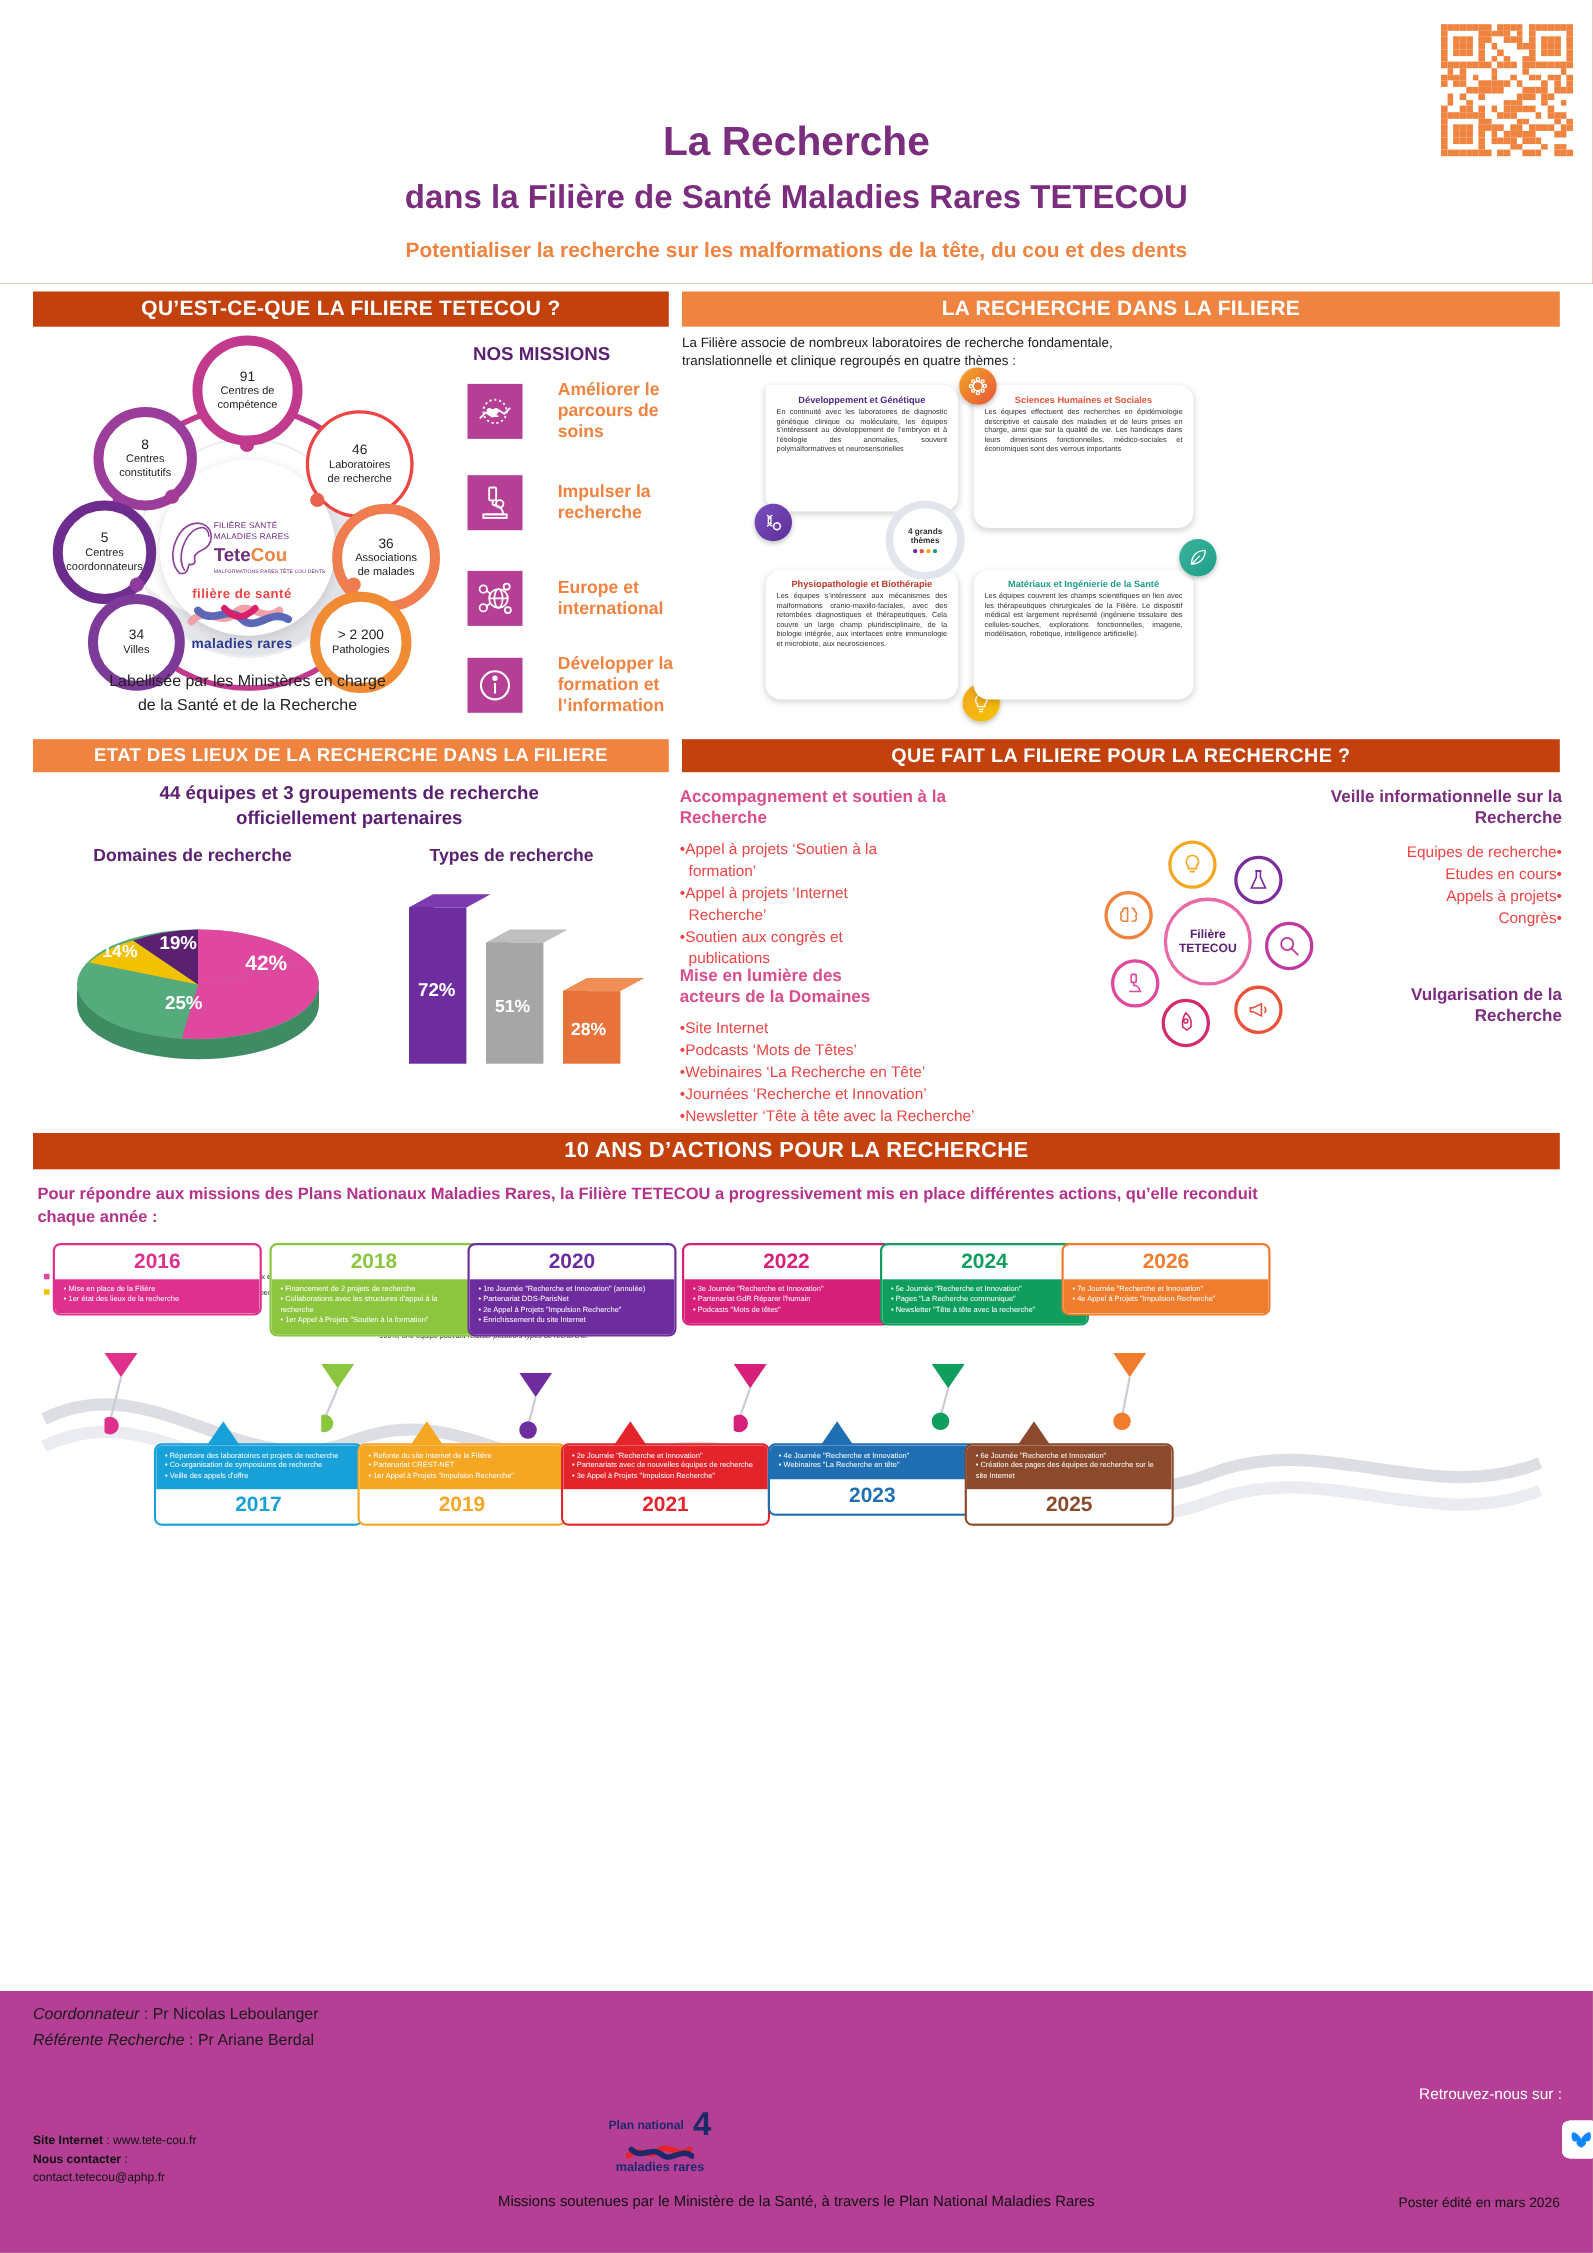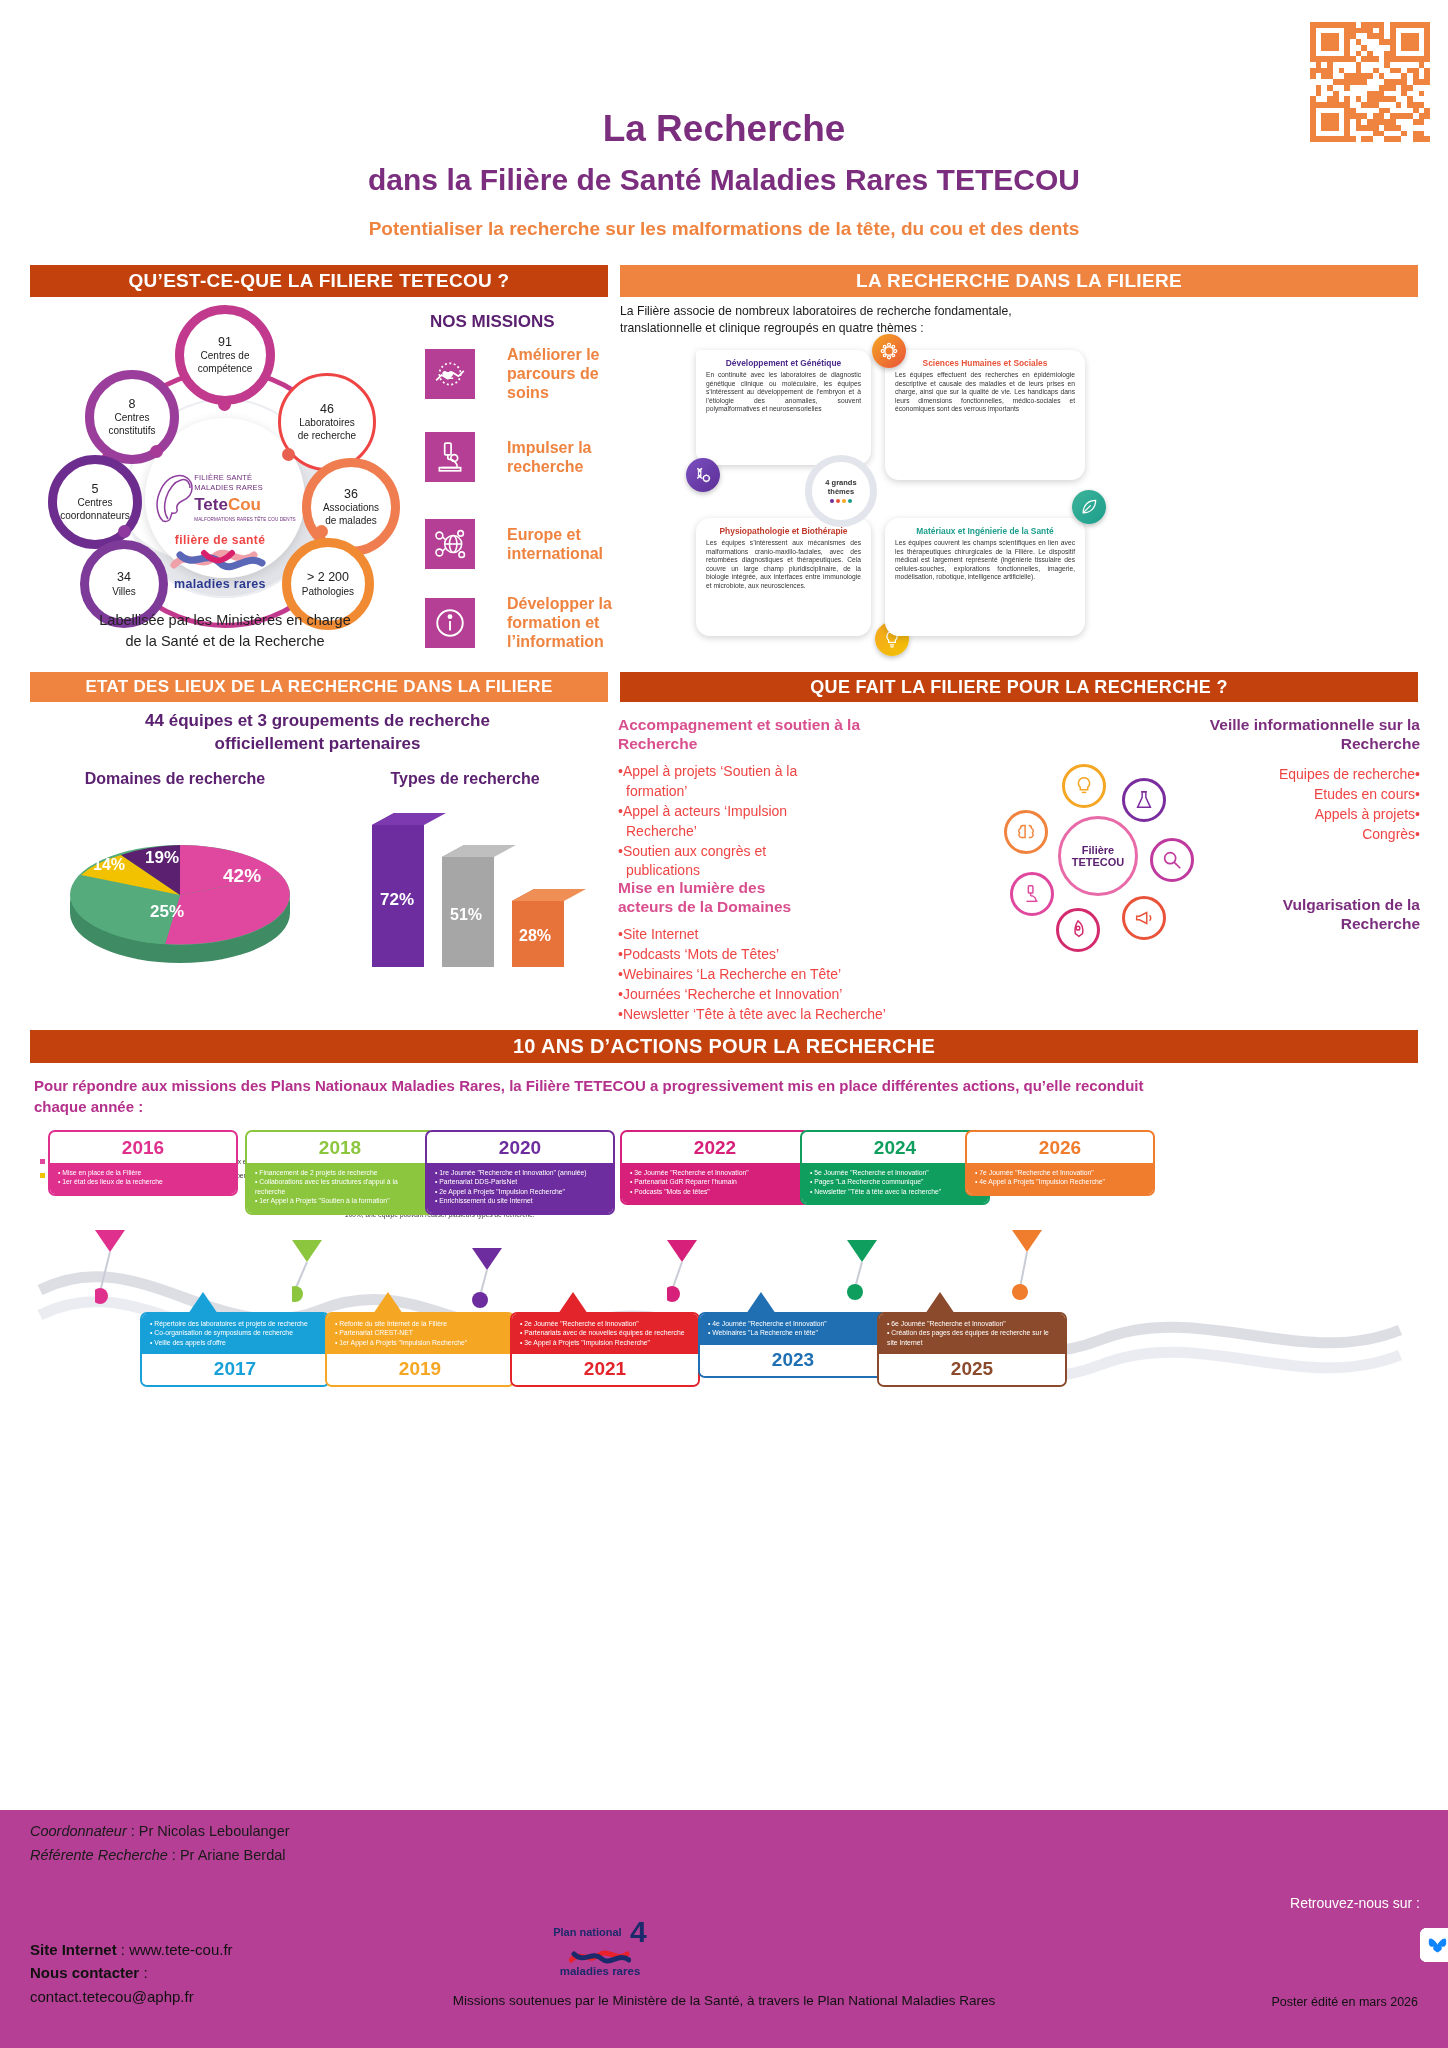--- a/index.html
+++ b/index.html
@@ -878,21 +878,21 @@
 
 <div class="sec-bar bar-magenta" style="left:620px;top:672px;width:798px;height:30px;font-size:18px;">QUE FAIT LA FILIERE POUR LA RECHERCHE ?</div>
 
 <div class="qf-h" style="left:618px;top:715px;width:260px;color:#d94f8e;">
   <div>Accompagnement et soutien à la</div>
   <div>Recherche</div>
 </div>
 <div class="qf-list" style="left:618px;top:762px;width:250px;">
   <div><span>•</span><span>Appel à projets ‘Soutien à la</span></div>
   <div style="padding-left:8px"><span>formation’</span></div>
-  <div><span>•</span><span>Appel à acteurs ‘Impulsion</span></div>
+  <div><span>•</span><span>Appel à projets ‘Internet</span></div>
   <div style="padding-left:8px"><span>Recherche’</span></div>
   <div><span>•</span><span>Soutien aux congrès et</span></div>
   <div style="padding-left:8px"><span>publications</span></div>
 </div>
 
 <div class="qf-h" style="left:618px;top:878px;width:240px;color:#d94f8e;">
   <div>Mise en lumière des</div>
   <div>acteurs de la Domaines</div>
 </div>
 <div class="qf-list" style="left:618px;top:925px;width:430px;">
@@ -1128,21 +1128,21 @@
   <div class="f-orange"></div>
   <div class="f-purple"></div>
   <div class="f-magenta"></div>
 </div>
 
 <div style="position:absolute;left:30px;top:1820px;font-size:14.5px;color:#1a1a1a;line-height:1.65;">
   <div><i>Coordonnateur</i> <span>: Pr Nicolas Leboulanger</span></div>
   <div><i>Référente Recherche</i> <span>: Pr Ariane Berdal</span></div>
 </div>
 
-<div style="position:absolute;left:30px;top:1938px;font-size:15px;color:#111;line-height:1.55;">
+<div style="position:absolute;left:30px;top:1938px;font-size:11px;color:#111;line-height:1.55;">
   <div><b>Site Internet</b> <span>: www.tete-cou.fr</span></div>
   <div><b>Nous contacter</b> <span>:</span></div>
   <div>contact.tetecou@aphp.fr</div>
 </div>
 
 <div style="position:absolute;left:535px;top:1915px;width:130px;text-align:center;">
   <div style="font-size:11px;font-weight:bold;color:#1b2a6b;display:inline-block;text-align:center;">Plan national</div>
   <span style="font-size:30px;font-weight:bold;color:#1b2a6b;vertical-align:-6px;margin-left:4px;">4</span>
   <svg width="62" height="16" viewBox="0 0 62 16" style="display:block;margin:0 auto;">
     <path d="M2 11 C12 1 20 15 30 6 C38 -1 48 13 58 5" stroke="#e8212b" stroke-width="5" fill="none" stroke-linecap="round"></path>

